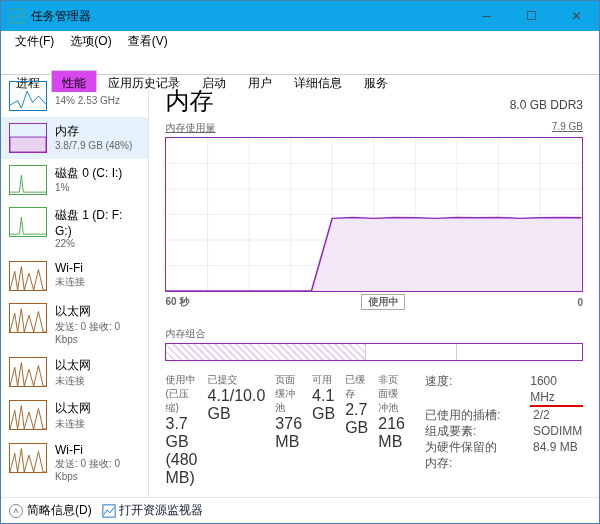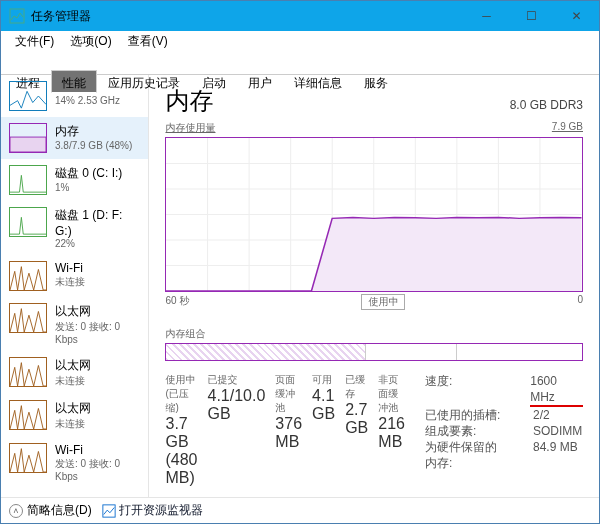--- a/index.html
+++ b/index.html
@@ -5,40 +5,40 @@
 * { margin: 0; padding: 0; box-sizing: border-box; }
 body { font-family: "Microsoft YaHei", "Segoe UI", sans-serif; font-size: 12px; background: #fff; width: 600px; height: 524px; overflow: hidden; border: 1px solid #4a7fb0; position: relative; }
 .titlebar { height: 30px; display: flex; align-items: center; padding: 0 0 0 8px; background: #0ea5e9; }
 .titlebar .icon { width: 16px; height: 16px; margin-right: 6px; }
 .titlebar .title { flex: 1; font-size: 12px; }
 .titlebar .winbtn { width: 45px; height: 30px; display: flex; align-items: center; justify-content: center; color: #444; }
 .menubar { height: 20px; display: flex; padding: 0 6px; font-size: 12px; }
 .menubar span { padding: 2px 8px; text-align: center; }
 .tabbar { height: 24px; display: flex; border-bottom: 1px solid #ccc; padding: 0 4px; }
 .tabbar .tab { padding: 4px 10px; font-size: 12px; border: 1px solid transparent; position: relative; top: 19px; }
-.tabbar .tab.active { border: 1px solid #ccc; border-bottom: 1px solid #fff; background: #737373; }
+.tabbar .tab.active { border: 1px solid #ccc; border-bottom: 1px solid #fff; background: #d946ef; }
 .content { display: flex; height: calc(100% - 100px); }
 .sidebar { width: 150px; border-right: 1px solid #e5e5e5; overflow: hidden; }
 .side-item { display: flex; padding: 6px 8px; gap: 8px; cursor: default; }
 .side-item.selected { background: #e5f1fb; }
 .side-item .graph { width: 38px; height: 30px; border: 1px solid #888; position: relative; flex-shrink: 0; overflow: hidden; }
 .side-item .graph.cpu { border-color: #117dbb; }
 .side-item .graph.mem { border-color: #9528b4; }
 .side-item .graph.disk { border-color: #4ca64c; }
 .side-item .graph.net { border-color: #a06020; }
 .side-item .txt .name { font-size: 12px; }
 .side-item .txt .sub { font-size: 10px; color: #666; }
 .main { flex: 1; padding: 10px 16px; display: flex; flex-direction: column; }
 .hdr { display: flex; justify-content: space-between; align-items: baseline; }
 .hdr h1 { font-size: 24px; font-weight: normal; }
 .hdr .right { font-size: 12px; color: #444; }
 .chart-label { font-size: 10px; color: #666; display: flex; justify-content: space-between; margin-top: 4px; text-decoration: underline; }
 .bigchart { height: 155px; border: 1px solid #9528b4; position: relative; margin-top: 2px; }
 .bigchart svg { width: 100%; height: 100%; }
-.axis { font-size: 10px; color: #666; display: flex; justify-content: space-between; margin-top: 2px; align-items: flex-start; }
+.axis { font-size: 10px; color: #666; display: flex; justify-content: space-between; margin-top: 2px; align-items: center; font-weight: bold; }
 .axis .mid { border: 1px solid #aaa; padding: 0 6px; font-size: 10px; }
 .composition-label { font-size: 10px; color: #666; margin-top: 17px; }
 .composition { height: 34px; border: 1px solid #9528b4; margin-top: 2px; display: flex; }
 .composition .seg { border-right: 1px solid #ccc; }
 .composition .seg.used { background: repeating-linear-gradient(45deg, #e8d4f0, #e8d4f0 2px, #fff 2px, #fff 5px); width: 48%; }
 .composition .seg.standby { width: 22%; }
 .stats { display: flex; margin-top: 12px; gap: 10px; }
 .stats-col { display: flex; flex-direction: row; gap: 10px; }
 .stat .label { font-size: 10px; color: #666; }
 .stat .val { font-size: 16px; color: #333; }

